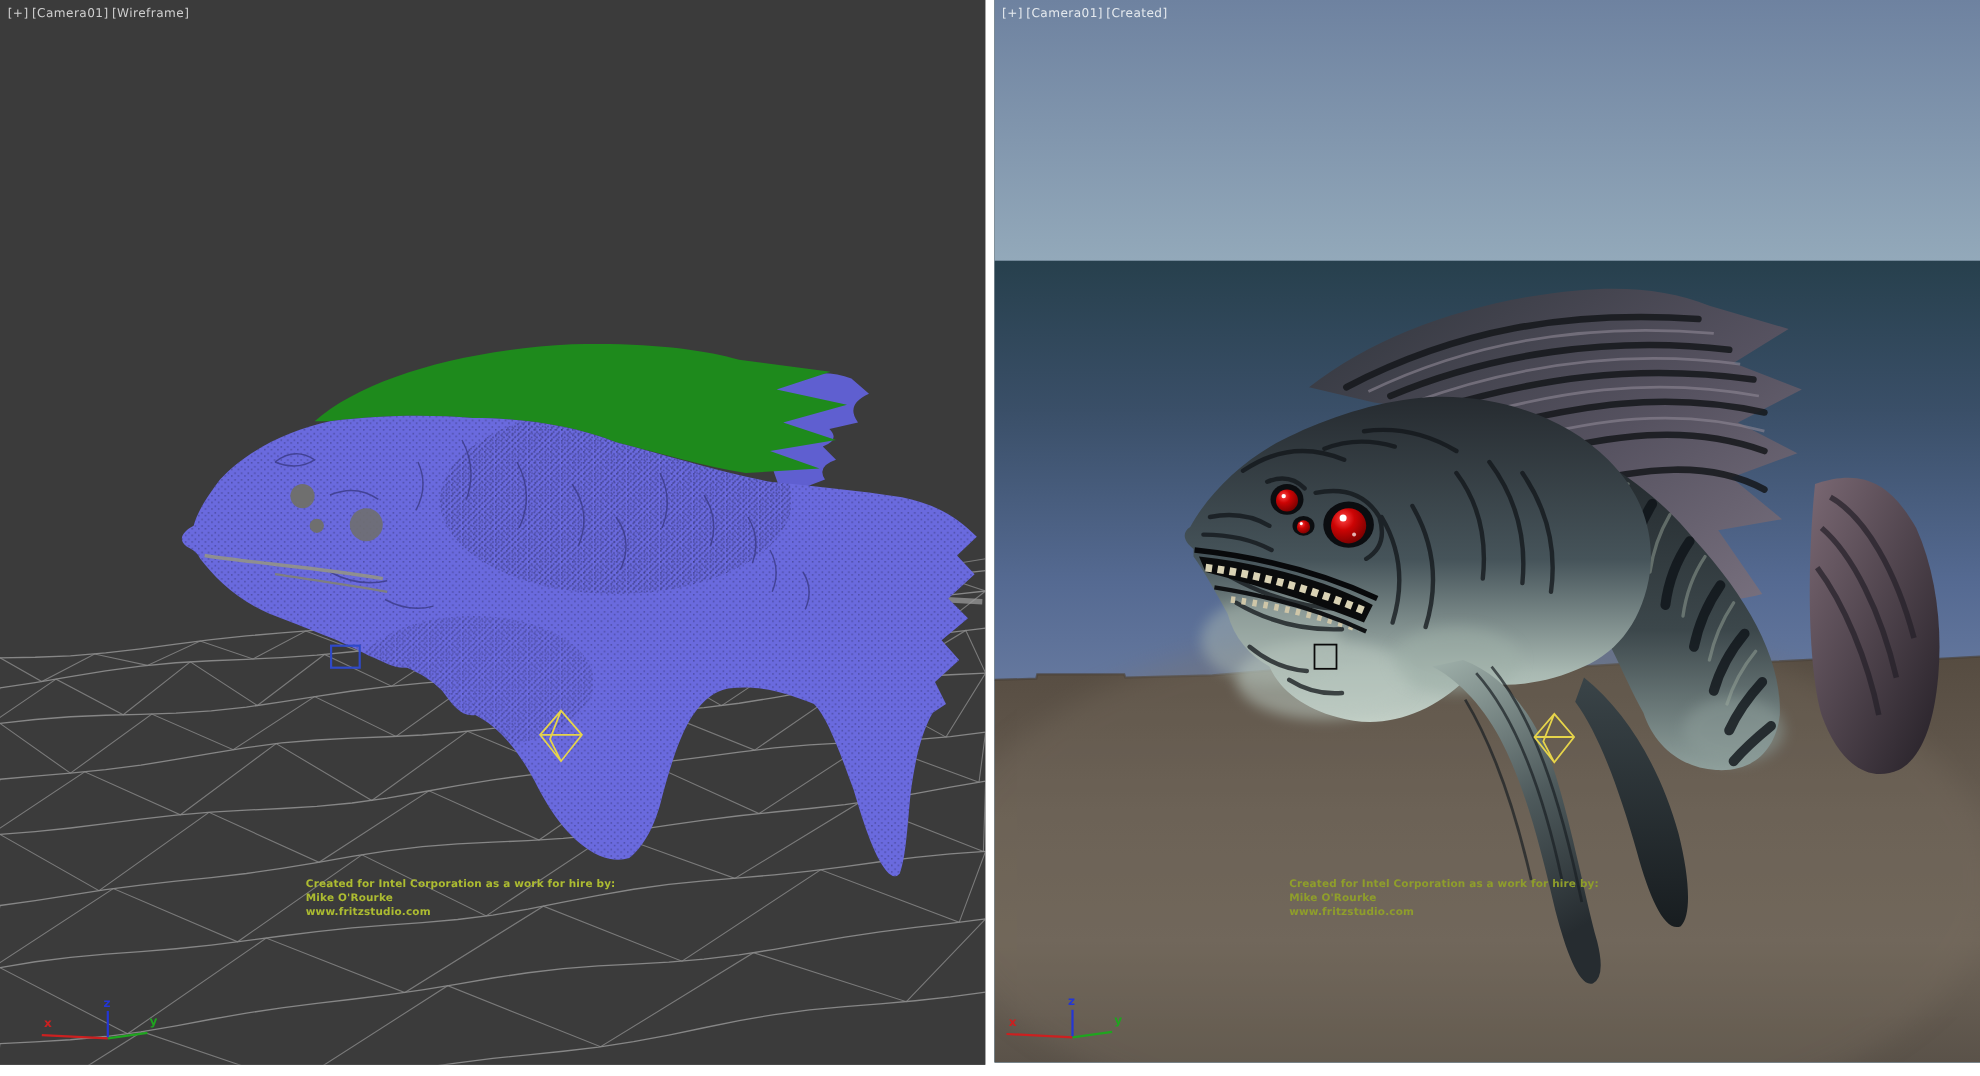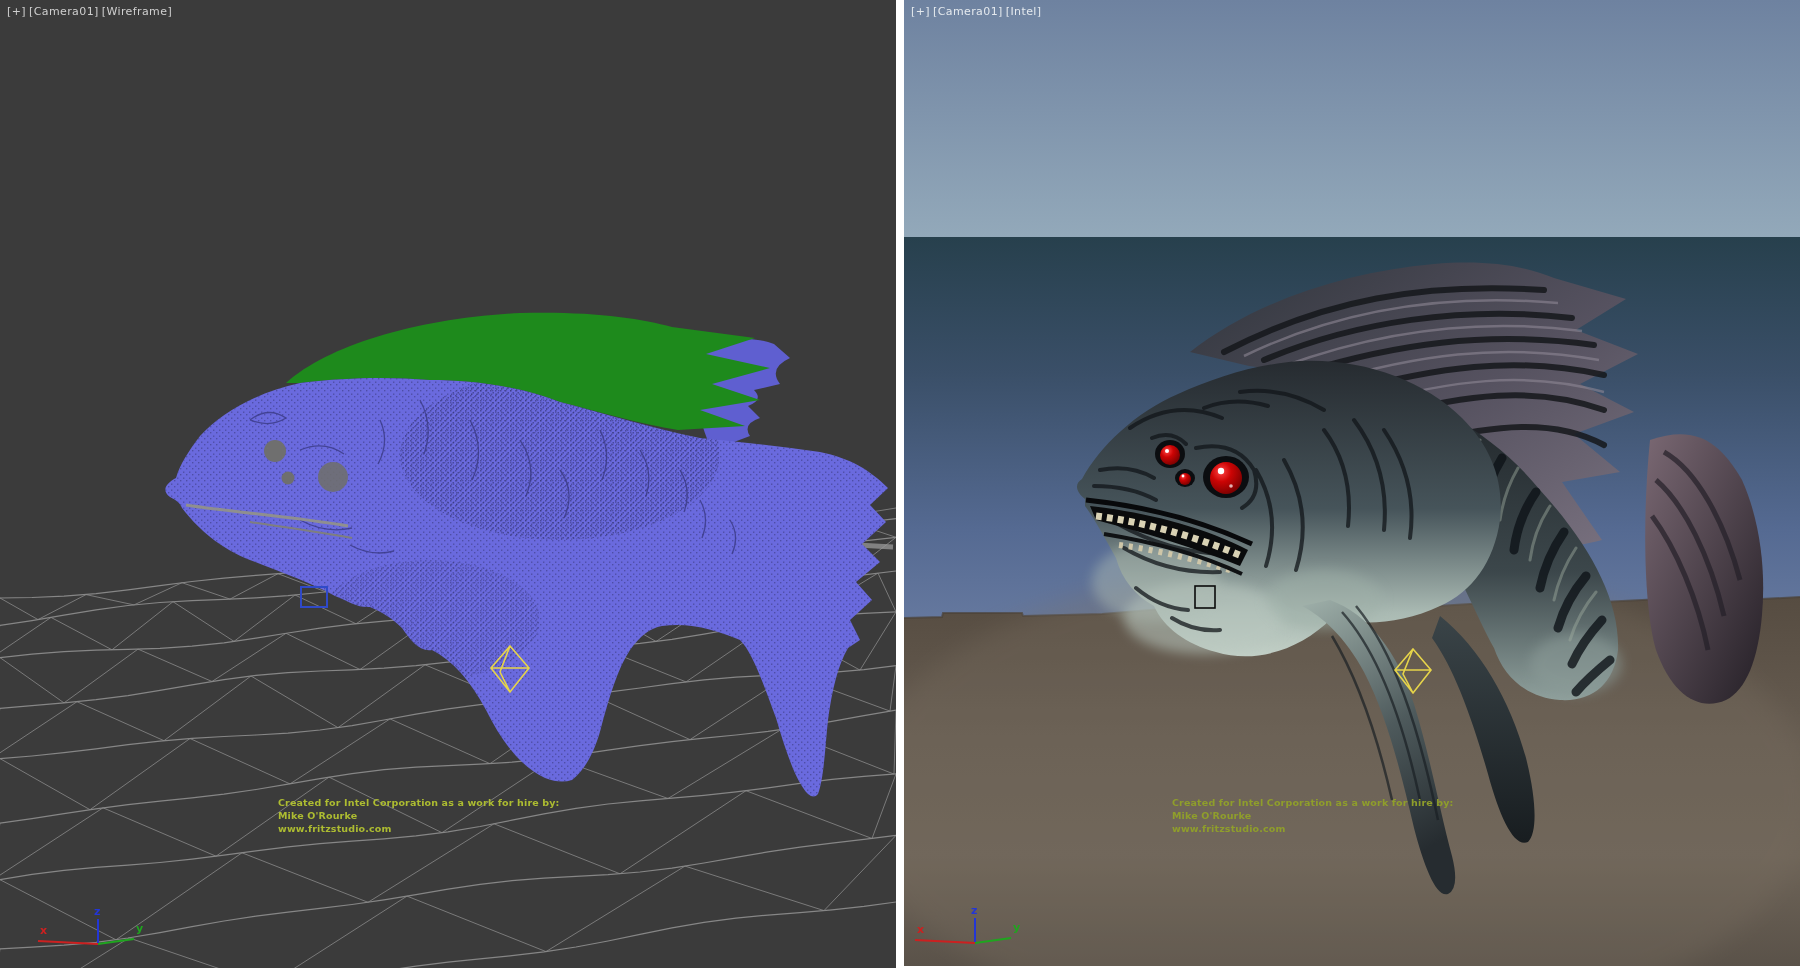--- a/index.html
+++ b/index.html
@@ -297,16 +297,16 @@
       </g>
 
       <g class="credit" fill="#8f9e2b">
         <text x="268" y="806">Created for Intel Corporation as a work for hire by:</text>
         <text x="268" y="819">Mike O'Rourke</text>
         <text x="268" y="832">www.fritzstudio.com</text>
       </g>
     </svg>
 
     <div class="vp-label">
-      <span>[+]</span><span>[Camera01]</span><span>[Intel]</span>
+      <span>[+]</span><span>[Camera01]</span><span>[Created]</span>
     </div>
   </div>
 </div>
 
 </body></html>

